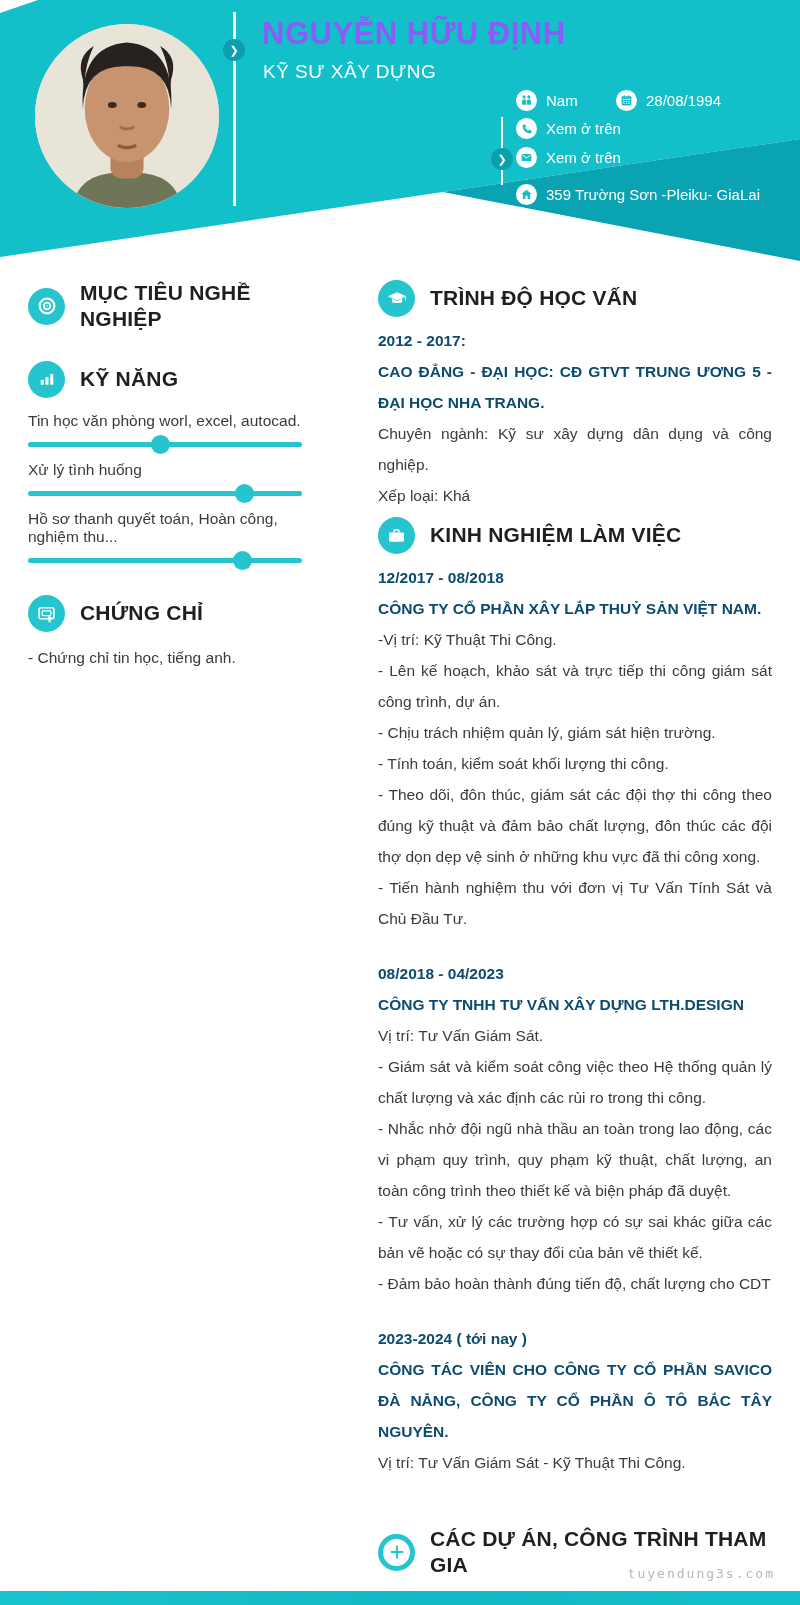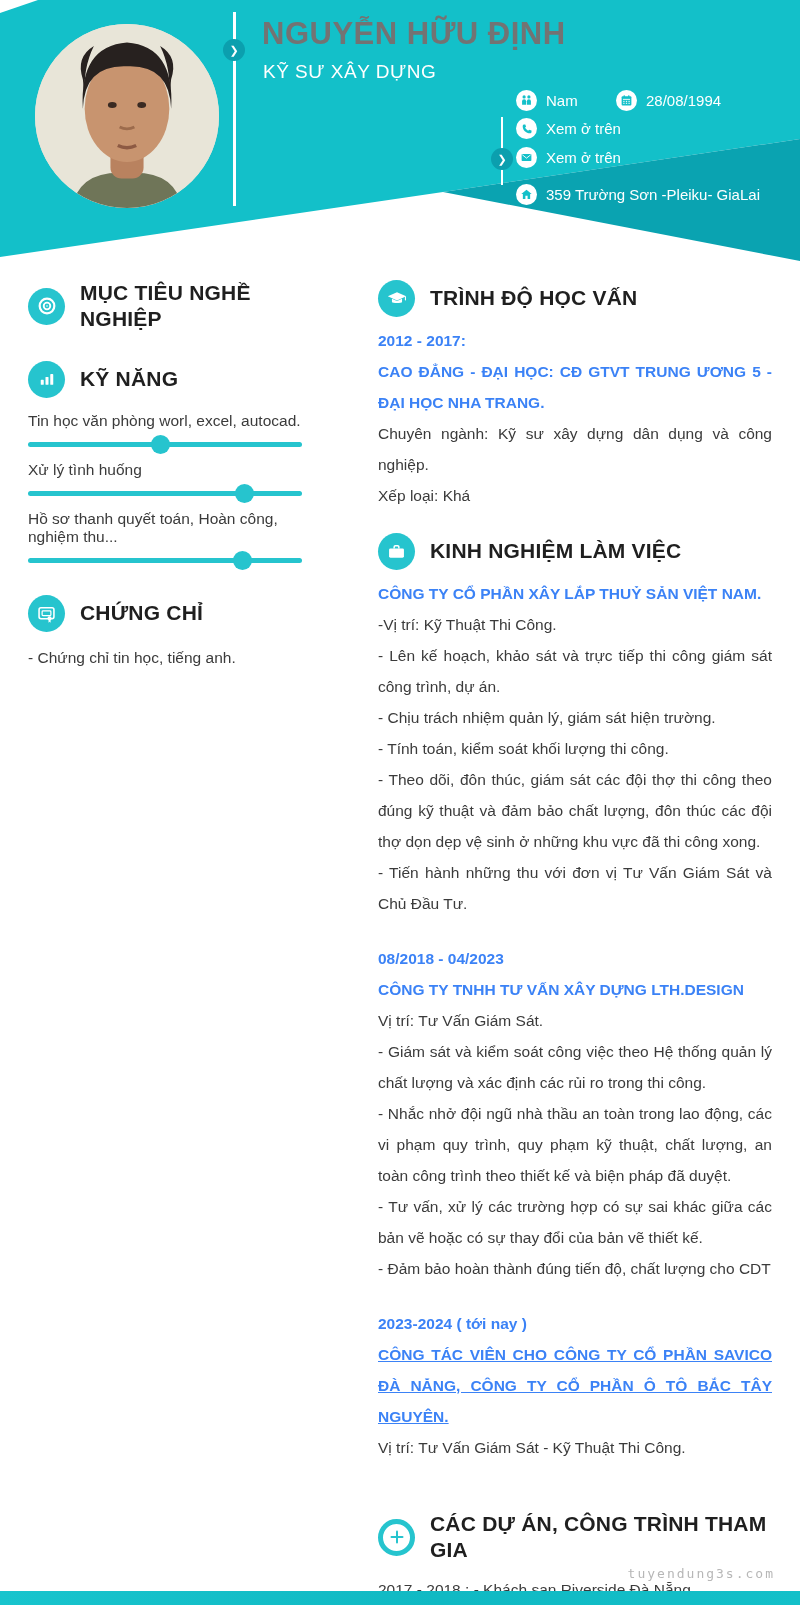--- a/index.html
+++ b/index.html
@@ -19,21 +19,21 @@
   .vline1 { position:absolute; left:233px; top:12px; width:3px; height:194px; background:#fff; }
   .vline2 { position:absolute; left:501px; top:117px; width:2px; height:68px; background:#fff; }
   .marker {
     position:absolute; width:22px; height:22px; border-radius:50%;
     background:#0b9fae; color:#fff; font-size:11px; font-weight:bold;
     display:flex; align-items:center; justify-content:center;
   }
   .marker1 { left:223px; top:39px; }
   .marker2 { left:491px; top:148px; }
   .person-name {
-    position:absolute; left:262px; top:16px; color:#737373;
+    position:absolute; left:262px; top:16px; color:#8b5cf6;
     font-size:31px; font-weight:800; letter-spacing:0.5px;
   }
   .person-title {
     position:absolute; left:263px; top:61px; color:#fff;
     font-size:19px; font-weight:400; letter-spacing:0.5px;
   }
   .contact-row {
     position:absolute; display:flex; align-items:center; gap:9px;
     color:#fff; font-size:15px;
   }
@@ -51,33 +51,33 @@
     width:37px; height:37px; border-radius:50%; background:#26c4ce; flex-shrink:0;
     display:flex; align-items:center; justify-content:center;
   }
   .icon-ring {
     width:37px; height:37px; border-radius:50%; background:#fff; flex-shrink:0;
     border:5px solid #26c4ce; display:flex; align-items:center; justify-content:center;
     color:#26c4ce; font-size:20px; font-weight:bold; line-height:1;
   }
   h2 { font-size:21px; font-weight:700; color:#1f1f1f; line-height:1.25; letter-spacing:0.2px; }
   .body-text { font-size:15.5px; line-height:2.0; color:#3b3b3b; text-align:justify; }
-  .bold-line { font-weight:700; color:#3b82f6; }
+  .bold-line { font-weight:700; color:#0c4a6e; }
   
   .objective-body { margin-top:8px; }
   .skills-section { margin-top:28px; }
   .skill { margin-top:14px; }
   .skill-label { font-size:15.5px; color:#3b3b3b; }
   .track { position:relative; height:5px; background:#26c4ce; border-radius:3px; margin-top:12px; margin-bottom:6px; }
   .handle { position:absolute; top:-7px; width:19px; height:19px; border-radius:50%; background:#26c4ce; }
   .cert-section { margin-top:32px; }
   .cert-body { margin-top:10px; }
   
   .edu-block { margin-top:8px; }
-  .exp-section { margin-top:22px; }
+  .exp-section { margin-top:6px; }
   .job { margin-top:8px; }
   .job + .job { margin-top:24px; }
   .proj-section { margin-top:48px; }
   .proj-lines { margin-top:10px; }
   .proj-line { white-space:pre-wrap; min-height:31px; }
   
   .watermark {
     position:absolute; right:25px; top:1566px;
     font-family:"DejaVu Sans Mono","Liberation Mono",monospace;
     font-size:13px; color:#b7b7b7; letter-spacing:2px;
@@ -267,42 +267,43 @@
         <span class="icon-circle">
           <svg width="21" height="21" viewBox="0 0 24 24">
             <path d="M9.3,8.5 V6.8 a1.4,1.4 0 0 1 1.4,-1.4 h2.6 a1.4,1.4 0 0 1 1.4,1.4 V8.5" fill="none" stroke="#fff" stroke-width="1.7"></path>
             <rect x="3.5" y="8.5" width="17" height="10.5" rx="1.6" fill="#fff"></rect>
           </svg>
         </span>
         <h2>KINH NGHIỆM LÀM VIỆC</h2>
       </div>
 
       <div class="job body-text">
+        <div class="bold-line">12/2017 - 08/2018</div>
         <div class="bold-line" style="text-align:justify;">CÔNG TY CỔ PHẦN XÂY LẮP THUỶ SẢN VIỆT NAM.</div>
         <div>-Vị trí: Kỹ Thuật Thi Công.</div>
         <div>- Lên kế hoạch, khảo sát và trực tiếp thi công giám sát công trình, dự án.</div>
         <div>- Chịu trách nhiệm quản lý, giám sát hiện trường.</div>
         <div>- Tính toán, kiểm soát khối lượng thi công.</div>
         <div>- Theo dõi, đôn thúc, giám sát các đội thợ thi công theo đúng kỹ thuật và đảm bảo chất lượng, đôn thúc các đội thợ dọn dẹp vệ sinh ở những khu vực đã thi công xong.</div>
-        <div>- Tiến hành những thu với đơn vị Tư Vấn Giám Sát và Chủ Đầu Tư.</div>
+        <div>- Tiến hành nghiệm thu với đơn vị Tư Vấn Tính Sát và Chủ Đầu Tư.</div>
       </div>
 
       <div class="job body-text">
         <div class="bold-line">08/2018 - 04/2023</div>
         <div class="bold-line" style="text-align:justify;">CÔNG TY TNHH TƯ VẤN XÂY DỰNG LTH.DESIGN</div>
         <div>Vị trí: Tư Vấn Giám Sát.</div>
         <div>- Giám sát và kiểm soát công việc theo Hệ thống quản lý chất lượng và xác định các rủi ro trong thi công.</div>
         <div>- Nhắc nhở đội ngũ nhà thầu an toàn trong lao động, các vi phạm quy trình, quy phạm kỹ thuật, chất lượng, an toàn công trình theo thiết kế và biện pháp đã duyệt.</div>
         <div>- Tư vấn, xử lý các trường hợp có sự sai khác giữa các bản vẽ hoặc có sự thay đổi của bản vẽ thiết kế.</div>
         <div>- Đảm bảo hoàn thành đúng tiến độ, chất lượng cho CDT</div>
       </div>
 
       <div class="job body-text">
         <div class="bold-line">2023-2024 ( tới nay )</div>
-        <div class="bold-line" style="text-align:justify;text-decoration:underline;">CÔNG TÁC VIÊN CHO CÔNG TY CỔ PHẦN SAVICO ĐÀ NẴNG, CÔNG TY CỔ PHẦN Ô TÔ BẮC TÂY NGUYÊN.</div>
+        <div class="bold-line" style="text-align:justify;">CÔNG TÁC VIÊN CHO CÔNG TY CỔ PHẦN SAVICO ĐÀ NẴNG, CÔNG TY CỔ PHẦN Ô TÔ BẮC TÂY NGUYÊN.</div>
         <div>Vị trí: Tư Vấn Giám Sát - Kỹ Thuật Thi Công.</div>
       </div>
     </div>
 
     <div class="proj-section">
       <div class="section-head">
         <span class="icon-ring">
           <svg width="16" height="16" viewBox="0 0 16 16" stroke="#26c4ce" stroke-width="2" stroke-linecap="round">
             <line x1="8" y1="2.5" x2="8" y2="13.5"></line>
               <line x1="2.5" y1="8" x2="13.5" y2="8"></line>

